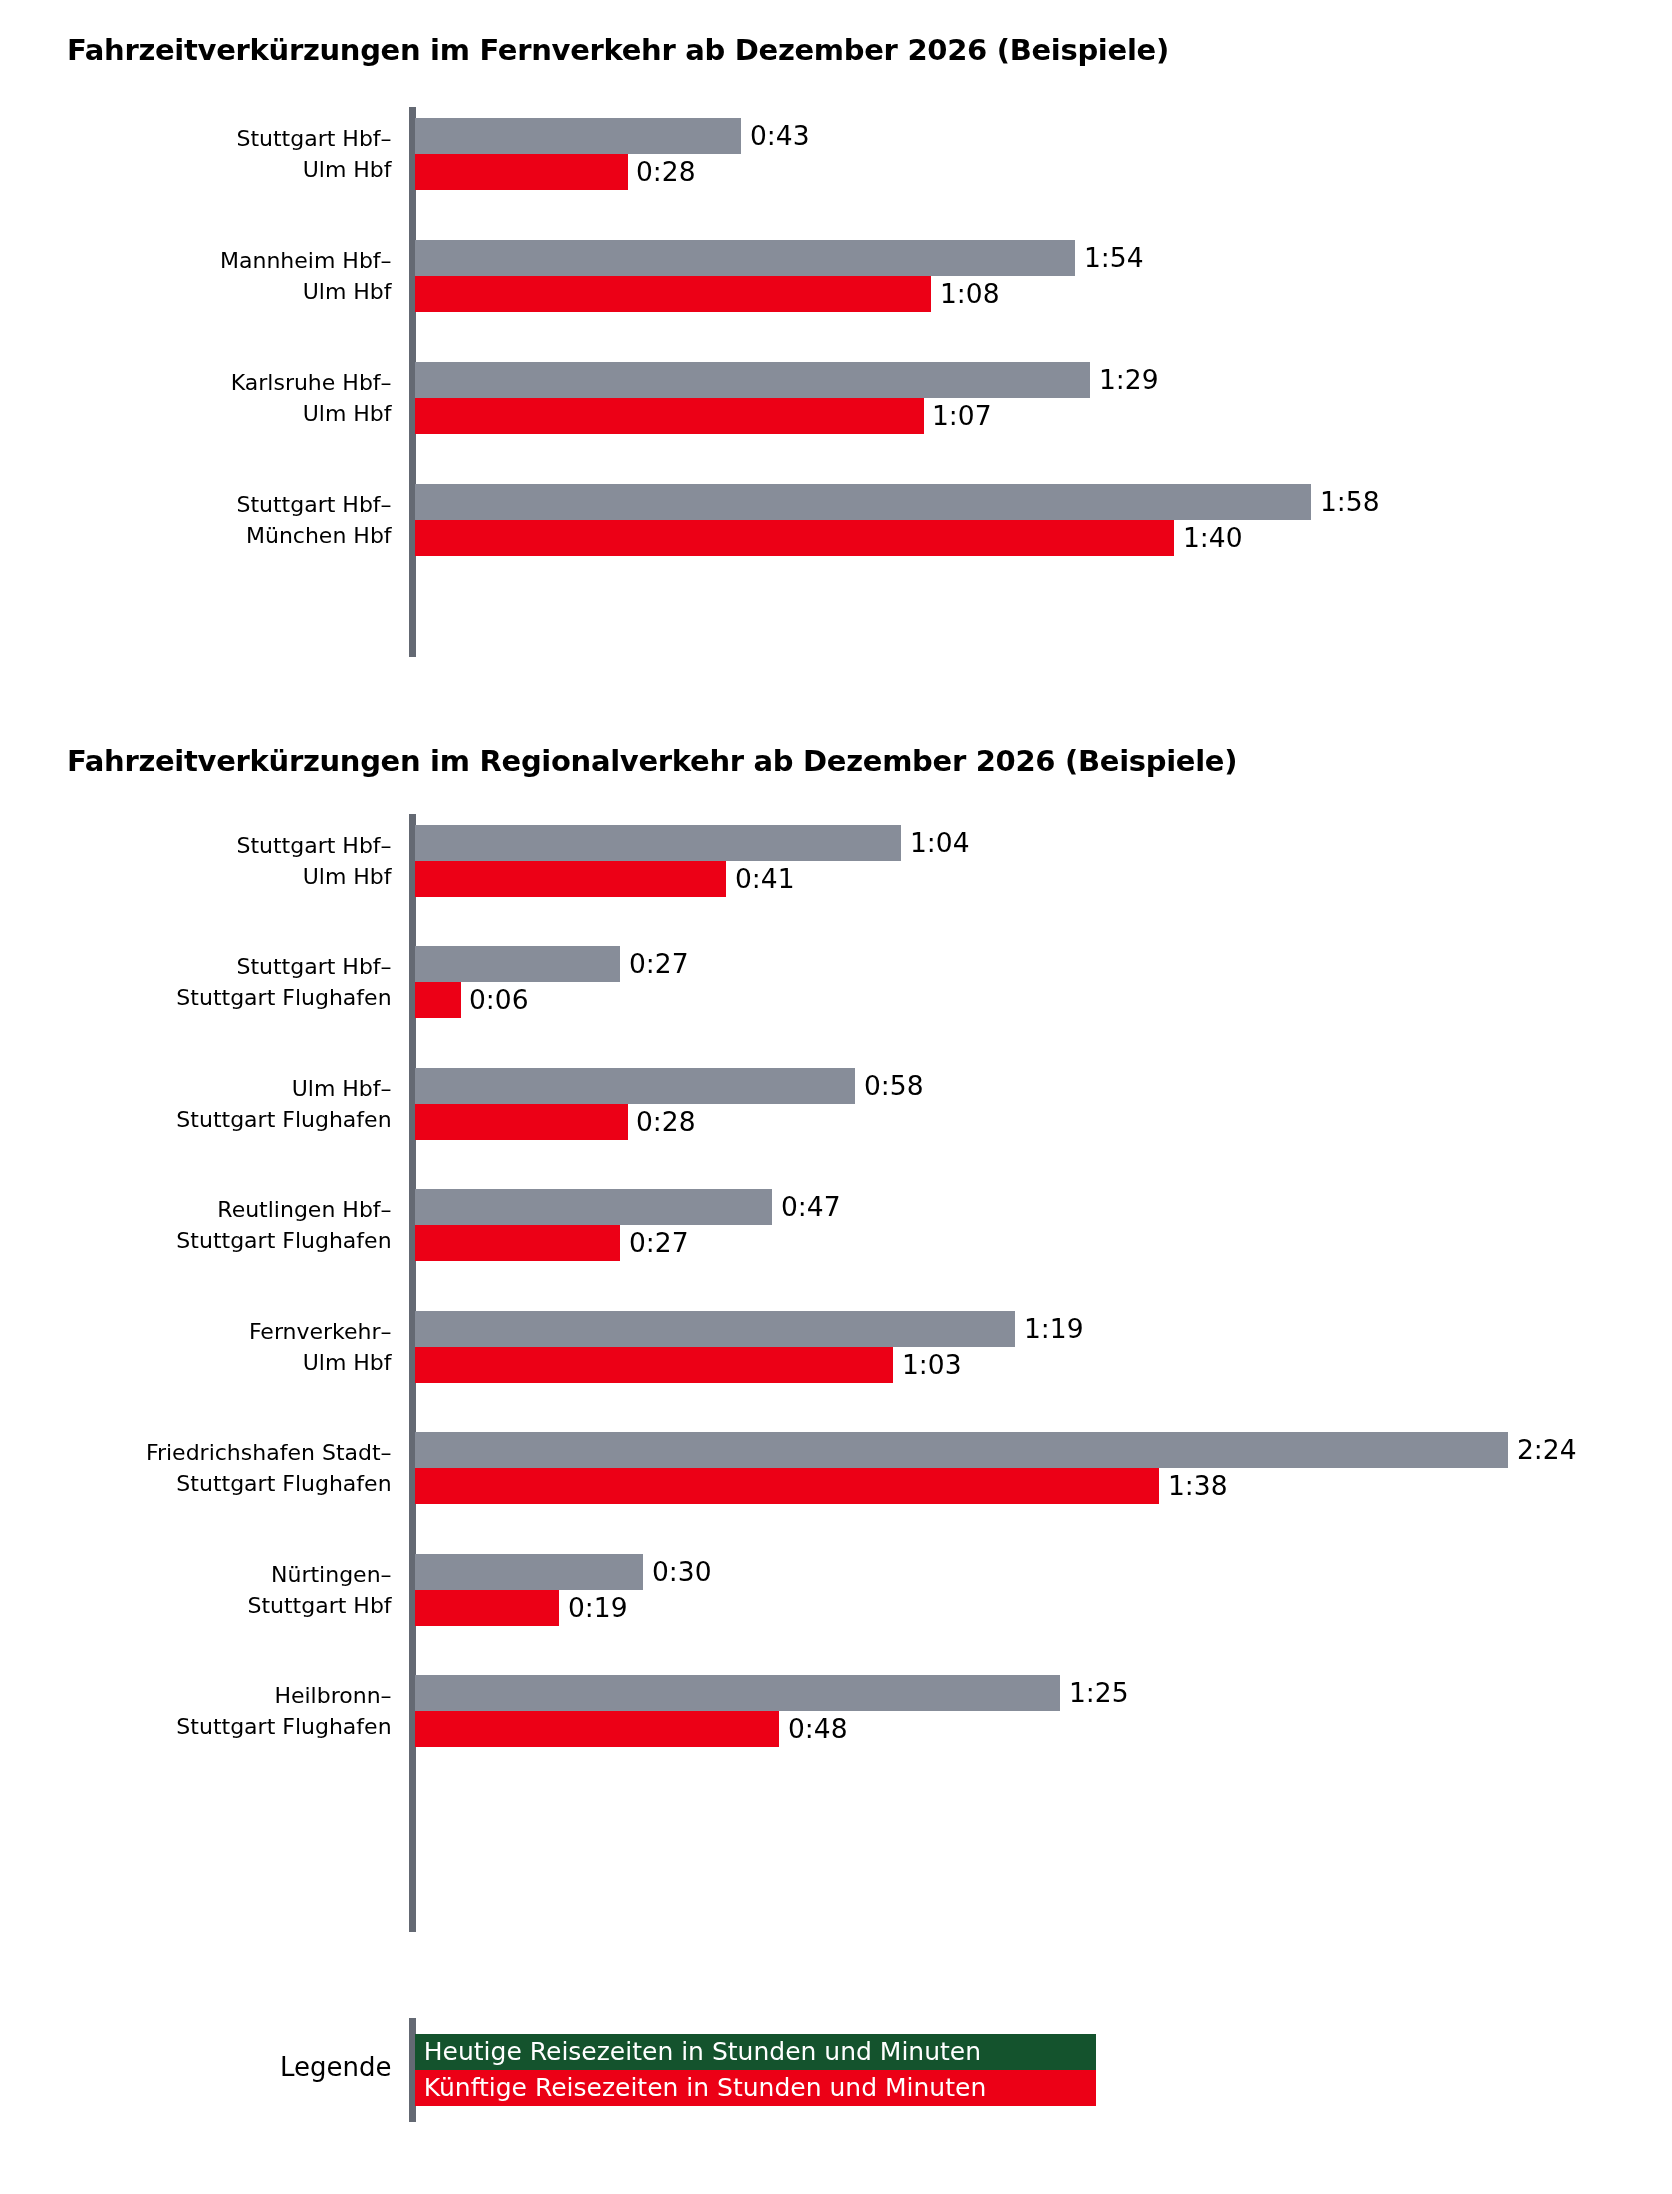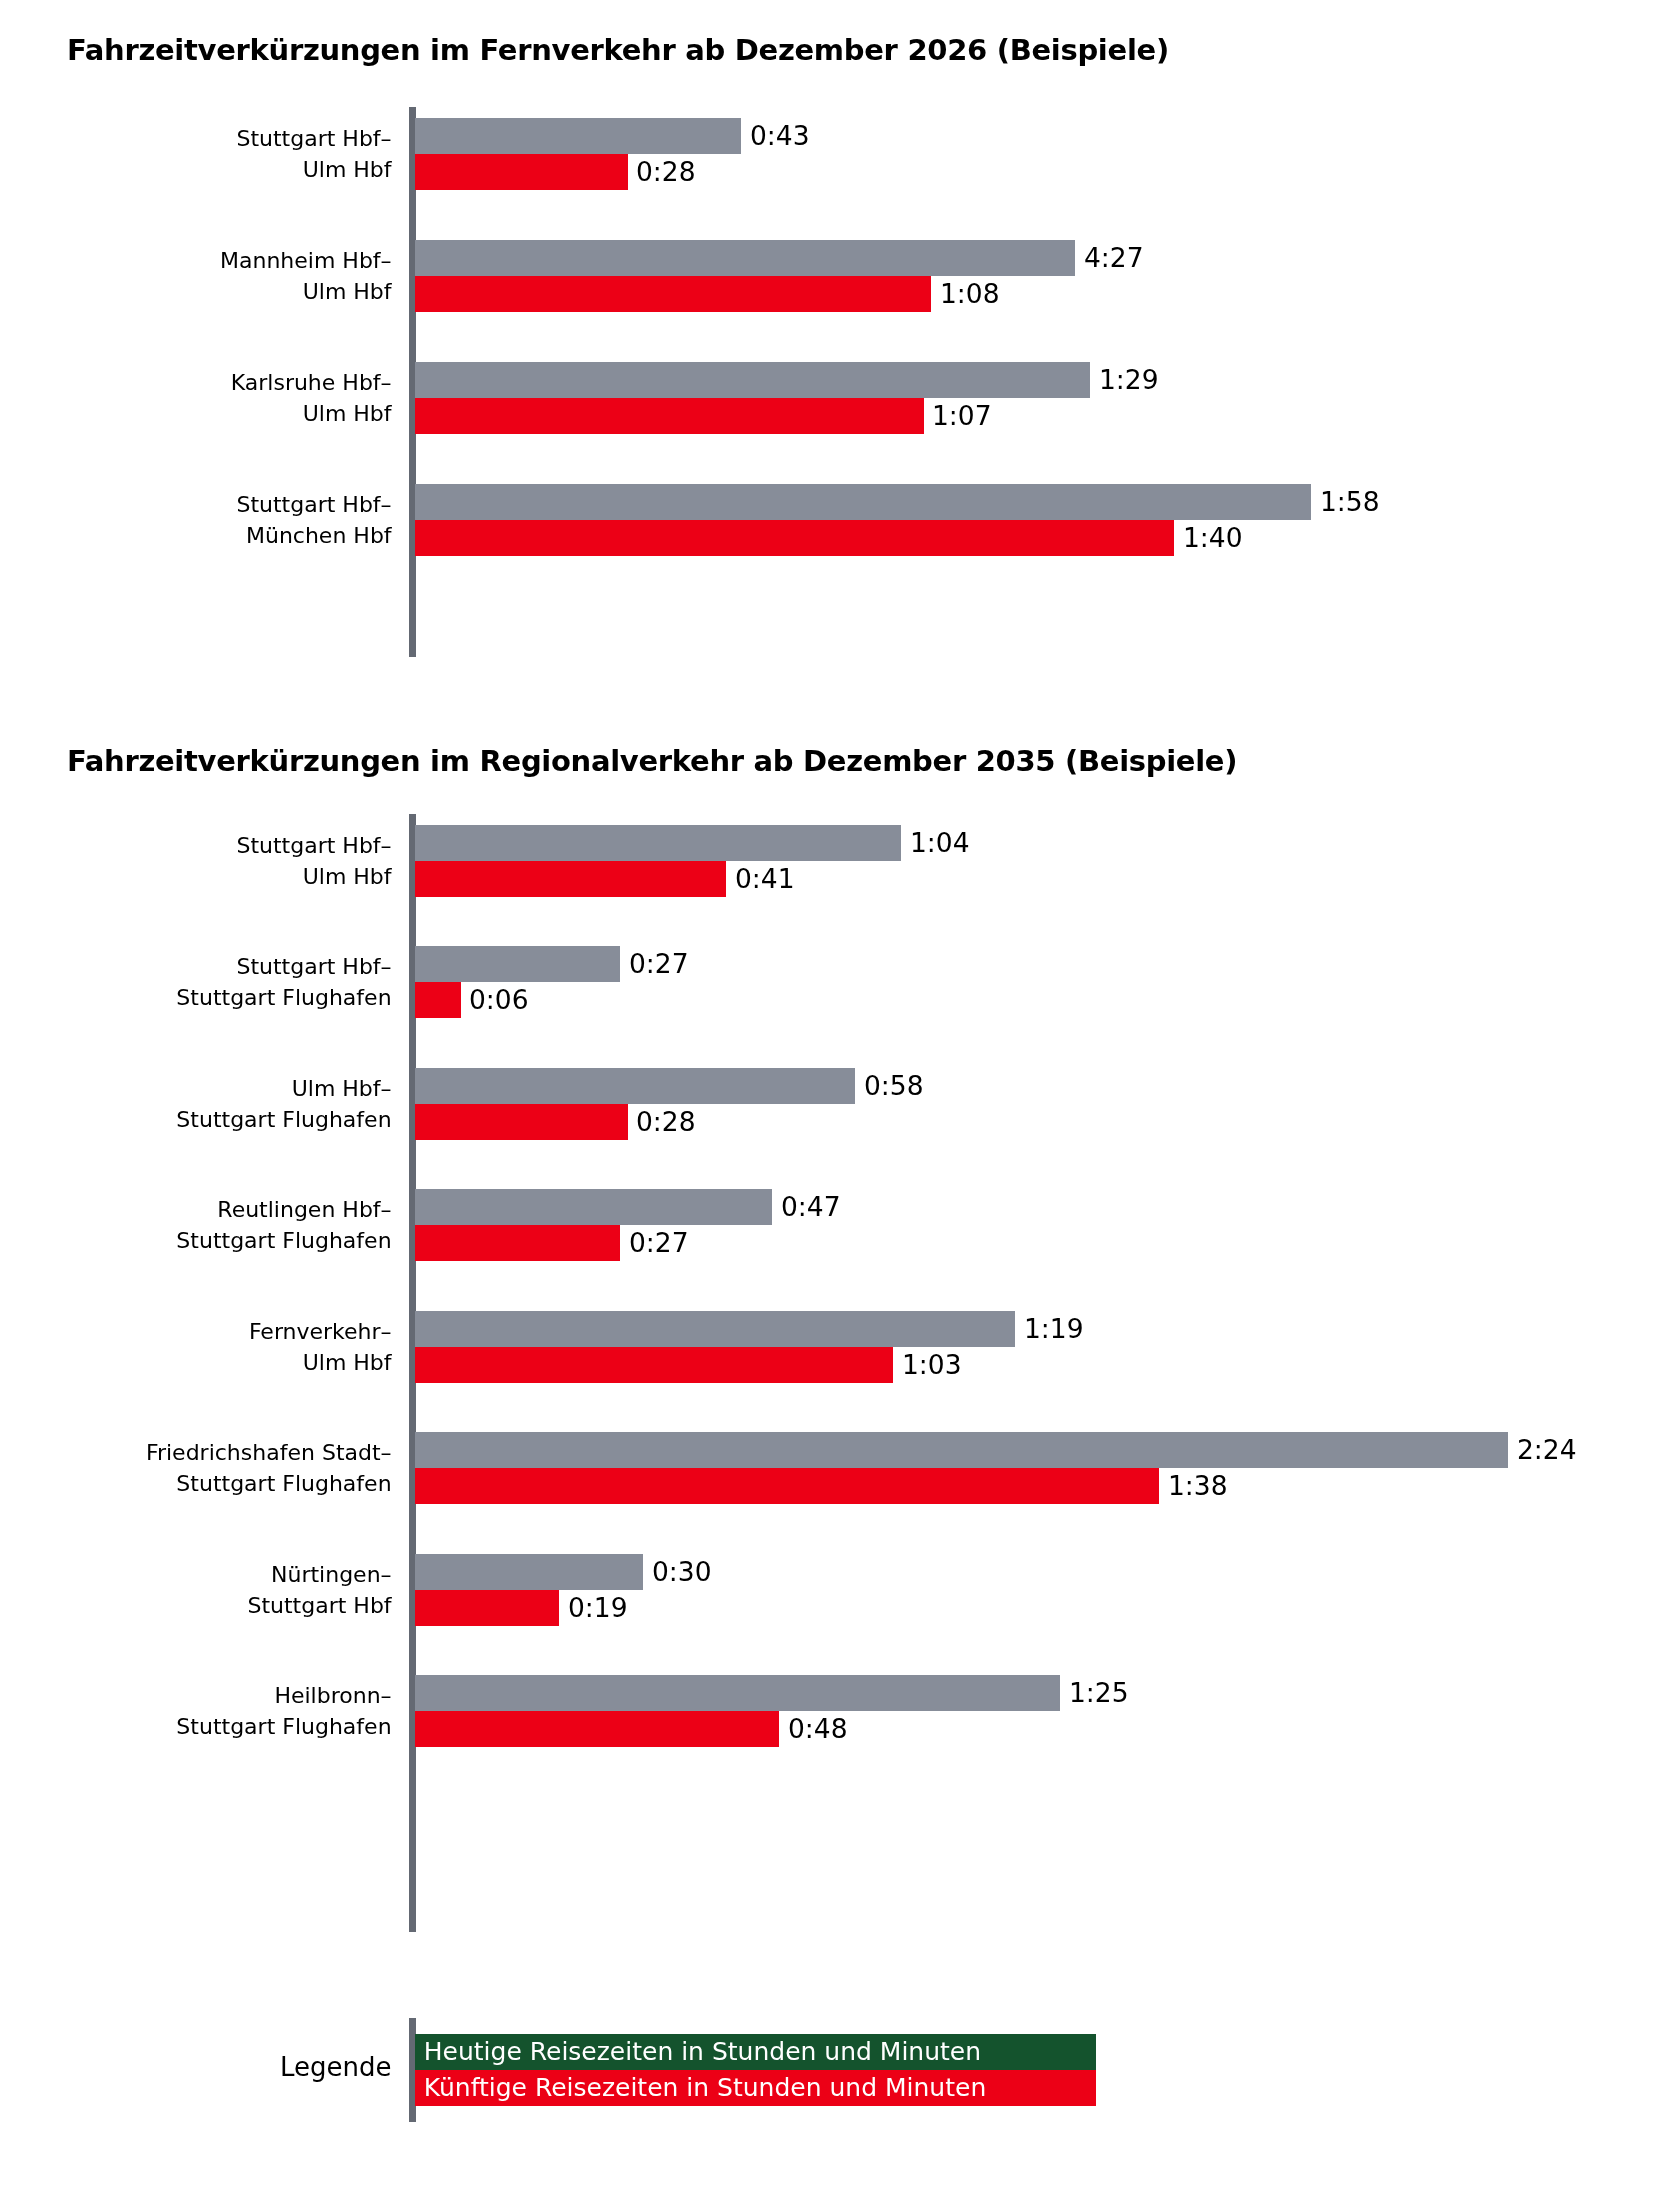--- a/index.html
+++ b/index.html
@@ -114,37 +114,37 @@
   <div class="chart" id="chart-fern">
     <div class="axis"></div>
     <div id="fern-rows">
         <div class="row-label" style="left: 12.6px; top: 123px;"><div>Stuttgart Hbf–</div><div>Ulm Hbf</div></div>
         <div class="bar today" style="top: 118px; width: 326px;"></div>
         <div class="bar-value" style="left: 750px; top: 118px;">0:43</div>
         <div class="bar future" style="top: 154px; width: 213px;"></div>
         <div class="bar-value" style="left: 636px; top: 154px;">0:28</div>
         <div class="row-label" style="left: 12.6px; top: 245px;"><div>Mannheim Hbf–</div><div>Ulm Hbf</div></div>
         <div class="bar today" style="top: 240px; width: 660px;"></div>
-        <div class="bar-value" style="left: 1084px; top: 240px;">4:27</div>
+        <div class="bar-value" style="left: 1084px; top: 240px;">1:54</div>
         <div class="bar future" style="top: 276px; width: 516px;"></div>
         <div class="bar-value" style="left: 940px; top: 276px;">1:08</div>
         <div class="row-label" style="left: 12.6px; top: 367px;"><div>Karlsruhe Hbf–</div><div>Ulm Hbf</div></div>
         <div class="bar today" style="top: 362px; width: 675px;"></div>
         <div class="bar-value" style="left: 1099px; top: 362px;">1:29</div>
         <div class="bar future" style="top: 398px; width: 509px;"></div>
         <div class="bar-value" style="left: 932px; top: 398px;">1:07</div>
         <div class="row-label" style="left: 12.6px; top: 489px;"><div>Stuttgart Hbf–</div><div>München Hbf</div></div>
         <div class="bar today" style="top: 484px; width: 896px;"></div>
         <div class="bar-value" style="left: 1320px; top: 484px;">1:58</div>
         <div class="bar future" style="top: 520px; width: 759px;"></div>
         <div class="bar-value" style="left: 1183px; top: 520px;">1:40</div>
       </div>
   </div>
 
-  <div class="chart-title" id="title-regio">Fahrzeitverkürzungen im Regionalverkehr ab Dezember 2035 (Beispiele)</div>
+  <div class="chart-title" id="title-regio">Fahrzeitverkürzungen im Regionalverkehr ab Dezember 2026 (Beispiele)</div>
 
   <div class="chart" id="chart-regio">
     <div class="axis"></div>
     <div id="regio-rows">
         <div class="row-label" style="left: 12.6px; top: 830px;"><div>Stuttgart Hbf–</div><div>Ulm Hbf</div></div>
         <div class="bar today" style="top: 825px; width: 486px;"></div>
         <div class="bar-value" style="left: 910px; top: 825px;">1:04</div>
         <div class="bar future" style="top: 861px; width: 311px;"></div>
         <div class="bar-value" style="left: 735px; top: 861px;">0:41</div>
         <div class="row-label" style="left: 12.6px; top: 951px;"><div>Stuttgart Hbf–</div><div>Stuttgart Flughafen</div></div>

